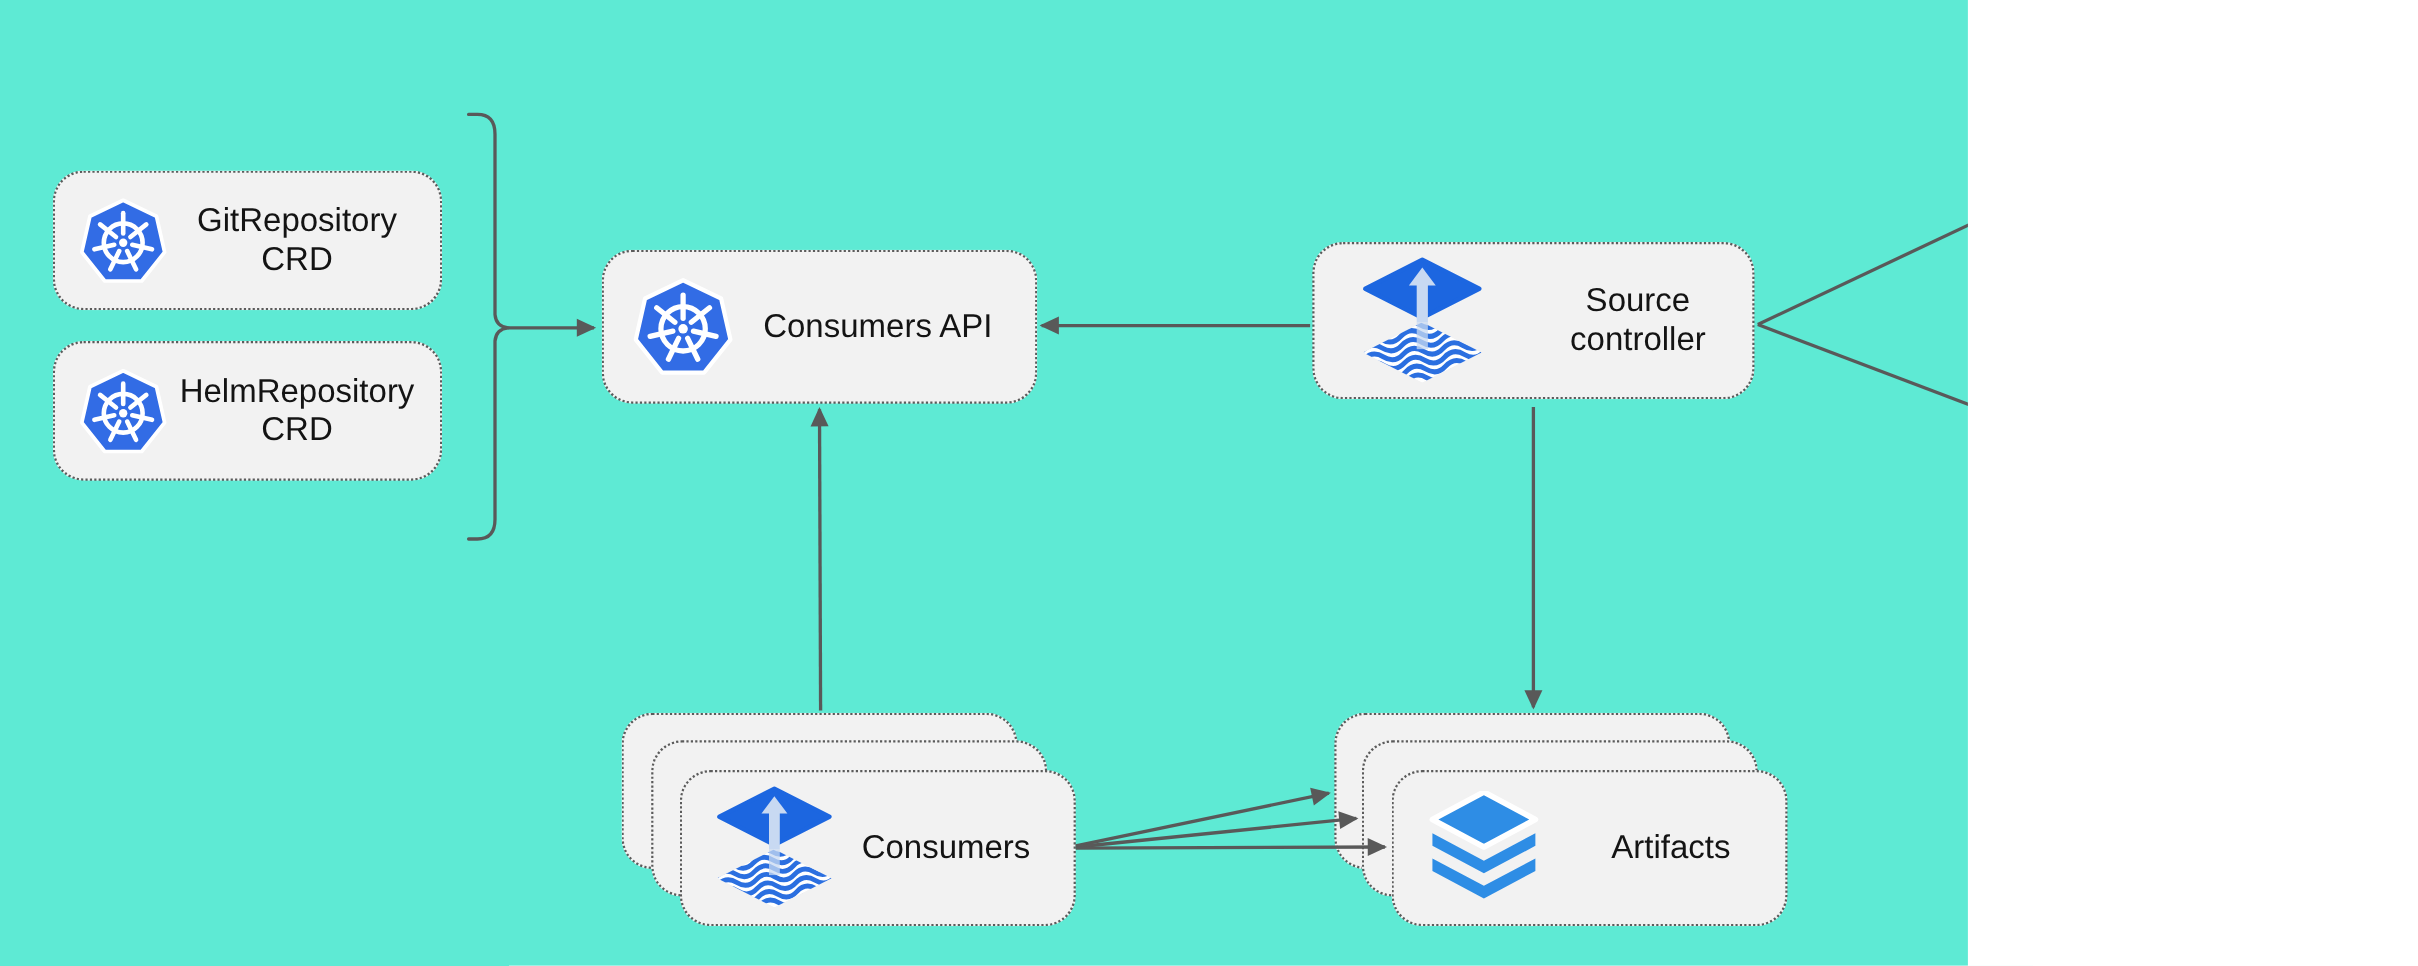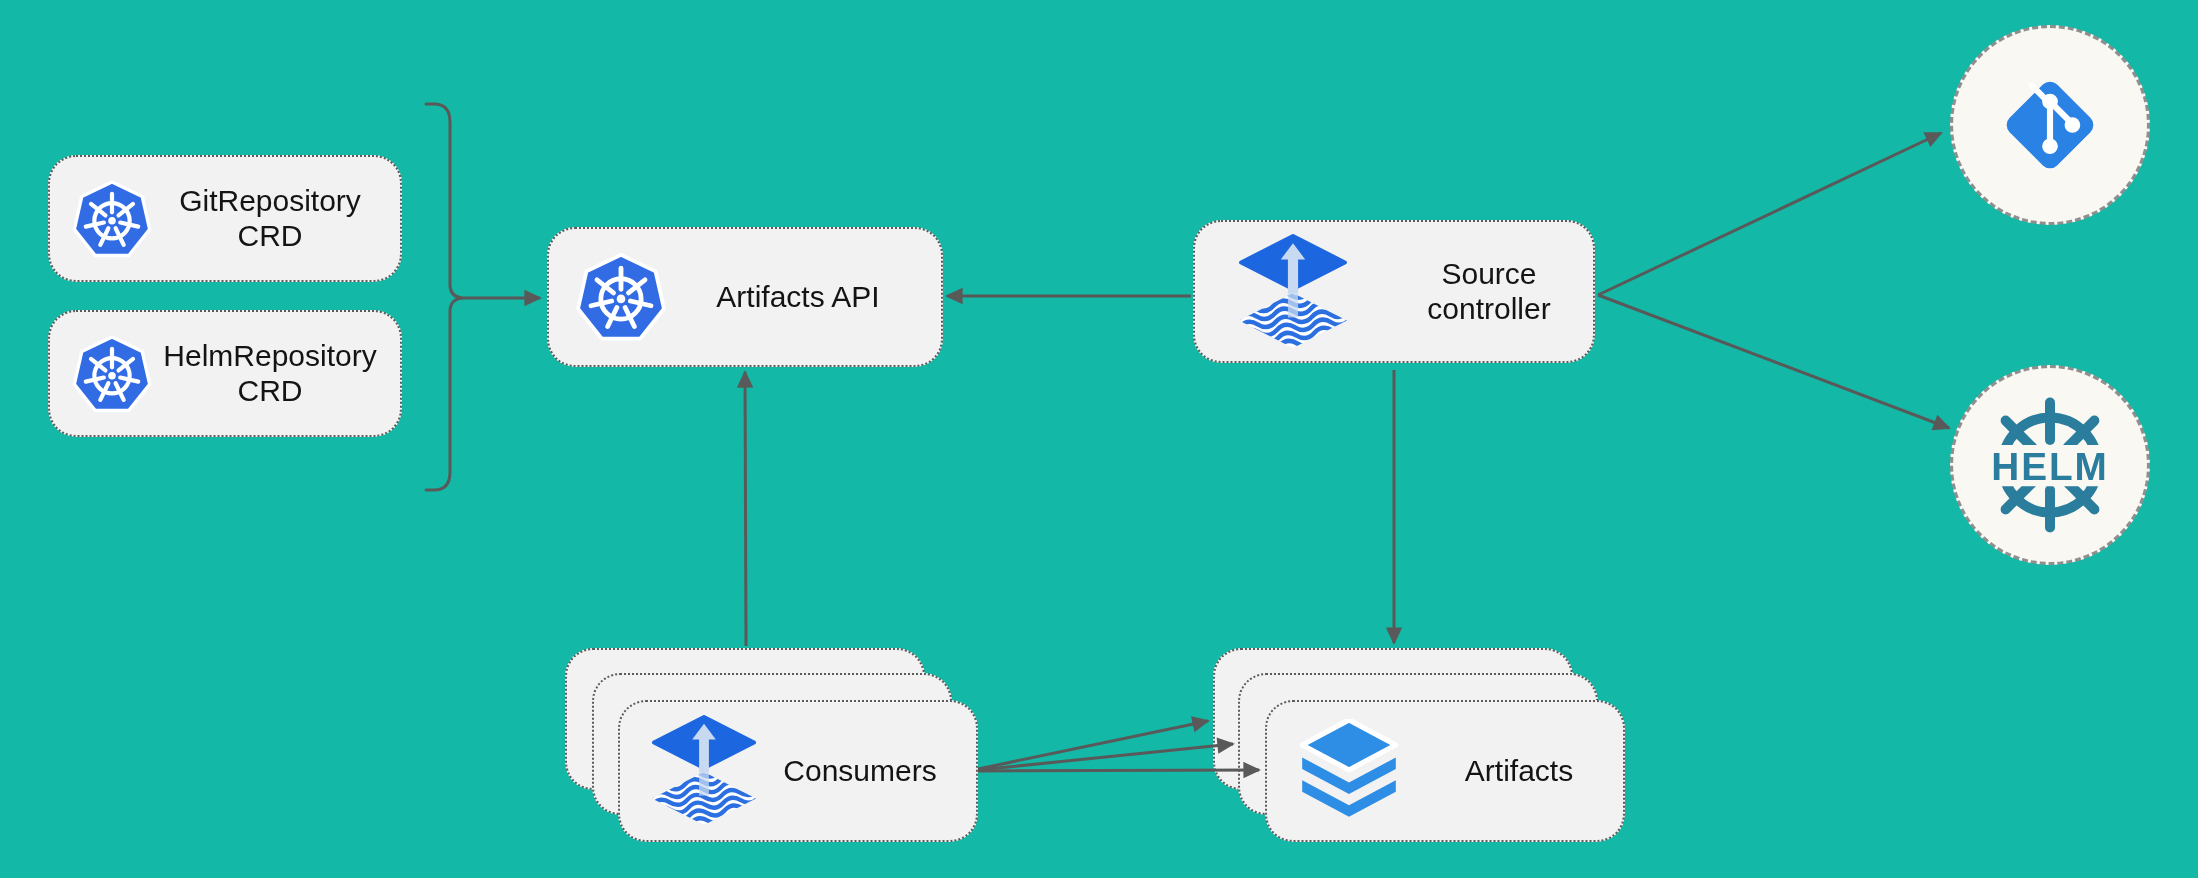--- a/index.html
+++ b/index.html
@@ -1,17 +1,17 @@
 <!DOCTYPE html>
 <html style="--kubernetes-blue: #326CE5; --flux-blue: #1C66E0; --flux-waves: #2B6FE0; --flux-arrow-light: #C8D9F2; --layers-blue: #2E8DE5; --git-blue: #2A82E4; --helm-teal: #2A7D9C; --node-fill: #F2F2F2; --node-border: #5B5B5B; --circle-fill: #FAF8F3; --circle-border: #8F8F8F; --connector: #595959; --label-text: #141414;"><head>
 <meta charset="utf-8">
 <style>
   html,body { margin:0; padding:0; background:#ffffff; }
   .canvas {
-    position:relative; width:2198px; height:878px; background:#14b8a6;
+    position:relative; width:1789px; height:878px; background:#5eead4;
     font-family:"Liberation Sans", sans-serif; color:var(--label-text,#141414);
     overflow:hidden;
   }
   .node {
     position:absolute; box-sizing:border-box;
     background:var(--node-fill,#f2f2f2);
     border:2.5px dotted var(--node-border,#5b5b5b);
     border-radius:28px;
     display:flex; align-items:center;
   }
@@ -151,21 +151,21 @@
     </span>
     <span class="label">HelmRepository CRD</span>
   </div>
 
   <div class="node" style="left:547px; top:227px; width:396px; height:140px;">
     <span class="icon" style="margin-left:24px;">
       <svg width="96" height="96" viewBox="0 0 100 100">
           <use href="#k8s-logo"></use>
         </svg>
     </span>
-    <span class="label">Artifacts API</span>
+    <span class="label">Consumers API</span>
   </div>
 
   <div class="node node--source" style="left:1193px; top:220px; width:402px; height:143px;gap:36px;">
     <span class="icon" style="margin-left:42px;">
       <svg width="112" height="120" viewBox="0 0 110 118">
           <use href="#flux-logo"></use>
         </svg>
     </span>
     <span class="label">Source controller</span>
   </div>

